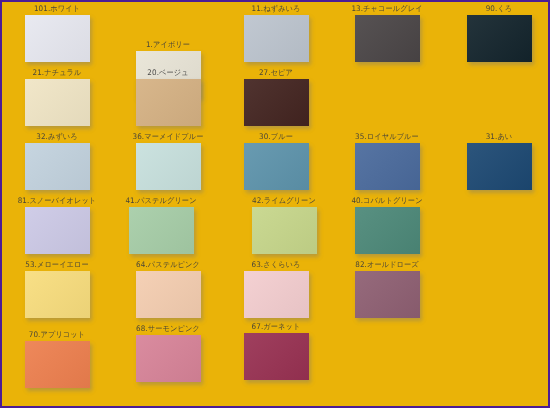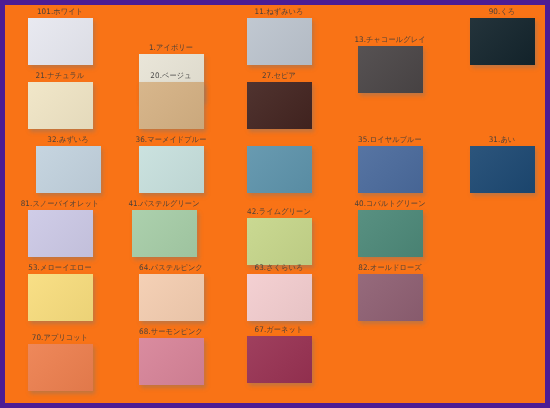--- a/index.html
+++ b/index.html
@@ -13,22 +13,22 @@
     font-family: "Liberation Sans", "DejaVu Sans", sans-serif;
     overflow: hidden;
     position: relative;
   }
 
   #swatch-chart {
     position: relative;
     width: 550px;
     height: 408px;
     box-sizing: border-box;
-    border: 5px solid #4c1d95;
-    background: #f97316;
+    border: 2px solid #4c1d95;
+    background: #eab308;
   }
 
   .grid {
     position: absolute;
     left: 0;
     top: 0;
     width: 550px;
     height: 408px;
   }
 
@@ -83,68 +83,69 @@
         <div class="swatch-chip" style="background-color: rgb(231, 232, 240);"></div>
       </div>
       <div class="cell" style="left: 111px; top: 2px; margin-top: 36px;">
         <div class="swatch-label">1.アイボリー</div>
         <div class="swatch-chip" style="background-color: rgb(232, 228, 214);"></div>
       </div>
       <div class="cell" style="left: 219px; top: 2px;">
         <div class="swatch-label">11.ねずみいろ</div>
         <div class="swatch-chip" style="background-color: rgb(188, 196, 206);"></div>
       </div>
-      <div class="cell" style="left: 330px; top: 2px; margin-top: 28px;">
+      <div class="cell" style="left: 330px; top: 2px;">
         <div class="swatch-label">13.チャコールグレイ</div>
         <div class="swatch-chip" style="background-color: rgb(74, 69, 70);"></div>
       </div>
       <div class="cell" style="left: 442px; top: 2px;">
         <div class="swatch-label">90.くろ</div>
         <div class="swatch-chip" style="background-color: rgb(19, 36, 44);"></div>
       </div>
       <div class="cell" style="left: 0px; top: 66px;">
         <div class="swatch-label">21.ナチュラル</div>
         <div class="swatch-chip" style="background-color: rgb(240, 229, 197);"></div>
       </div>
       <div class="cell" style="left: 111px; top: 66px;">
         <div class="swatch-label">20.ベージュ</div>
         <div class="swatch-chip" style="background-color: rgb(213, 177, 131);"></div>
       </div>
       <div class="cell" style="left: 219px; top: 66px;">
         <div class="swatch-label">27.セピア</div>
         <div class="swatch-chip" style="background-color: rgb(67, 36, 32);"></div>
       </div>
-      <div class="cell" style="left: 8px; top: 130px; padding-left: 40px;">
+      <div class="cell" style="left: 0px; top: 130px; padding-left: 40px;">
         <div class="swatch-label">32.みずいろ</div>
         <div class="swatch-chip" style="background-color: rgb(194, 210, 222);"></div>
       </div>
       <div class="cell" style="left: 111px; top: 130px;">
         <div class="swatch-label">36.マーメイドブルー</div>
         <div class="swatch-chip" style="background-color: rgb(199, 224, 221);"></div>
       </div>
       <div class="cell" style="left: 219px; top: 130px;">
+        <div class="swatch-label">30.ブルー</div>
         <div class="swatch-chip" style="background-color: rgb(93, 147, 171);"></div>
       </div>
       <div class="cell" style="left: 330px; top: 130px;">
         <div class="swatch-label">35.ロイヤルブルー</div>
         <div class="swatch-chip" style="background-color: rgb(74, 106, 156);"></div>
       </div>
       <div class="cell" style="left: 442px; top: 130px;">
         <div class="swatch-label">31.あい</div>
         <div class="swatch-chip" style="background-color: rgb(28, 72, 114);"></div>
       </div>
       <div class="cell" style="left: 0px; top: 194px;">
         <div class="swatch-label">81.スノーバイオレット</div>
         <div class="swatch-chip" style="background-color: rgb(204, 201, 230);"></div>
       </div>
       <div class="cell" style="left: 104px; top: 194px;">
         <div class="swatch-label">41.パステルグリーン</div>
         <div class="swatch-chip" style="background-color: rgb(166, 205, 167);"></div>
       </div>
-      <div class="cell" style="left: 219px; top: 194px; margin-top: 8px;">
+      <div class="cell" style="left: 227px; top: 194px;">
         <div class="swatch-label">42.ライムグリーン</div>
         <div class="swatch-chip" style="background-color: rgb(198, 214, 138);"></div>
       </div>
       <div class="cell" style="left: 330px; top: 194px;">
         <div class="swatch-label">40.コバルトグリーン</div>
         <div class="swatch-chip" style="background-color: rgb(76, 136, 120);"></div>
       </div>
       <div class="cell" style="left: 0px; top: 258px; text-decoration: underline;">
         <div class="swatch-label">53.メローイエロー</div>
         <div class="swatch-chip" style="background-color: rgb(248, 221, 125);"></div>

